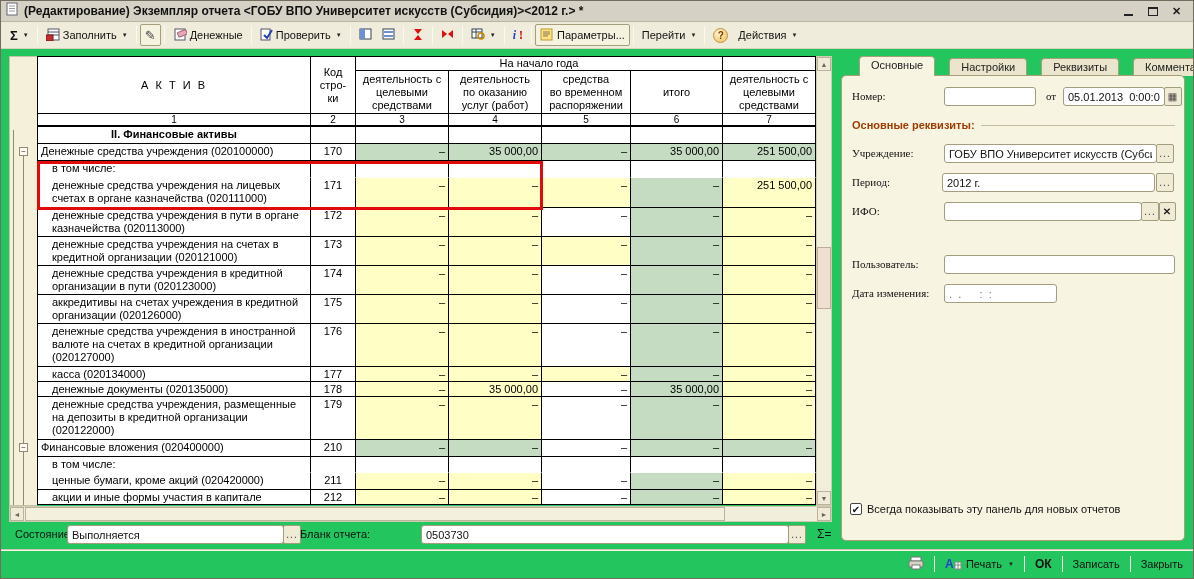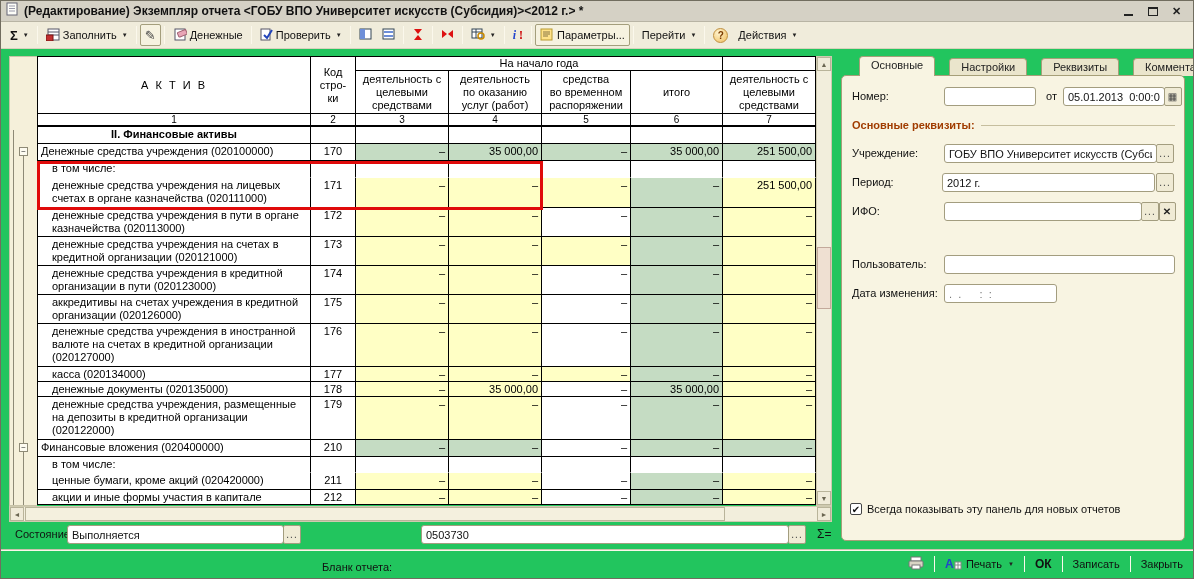--- a/index.html
+++ b/index.html
@@ -73,21 +73,21 @@
 
   
   .panel { position:absolute; left:840px; top:55px; width:348px; height:487px; }
   .tabs { position:absolute; left:18px; top:0; height:20px; display:flex; gap:14px; }
   .tab { padding:2px 11px 0; font-size:11px; color:#222; background:#EAE5CC;
          border:1px solid #A69F78; border-bottom:none; border-radius:4px 4px 0 0; height:18px; margin-top:2px; }
   .tab.active { background:#F8F4E2; height:20px; margin-top:0; position:relative; z-index:3; }
   .gbox { position:absolute; left:0; top:19px; width:344px; height:466px; background:#F8F4E2;
           border:1px solid #A69F78; border-radius:5px; z-index:1; }
   .frow { position:absolute; left:0; right:0; height:20px; }
-  .flabel { position:absolute; left:10px; top:3px; font-size:11px; color:#111; white-space:nowrap; }
+  .flabel { position:absolute; left:10px; top:3px; font-size:11px; color:#111; white-space:nowrap;font-family:Liberation Serif, serif; }
   .fin { position:absolute; height:19px; border:1px solid #A39D7F; border-radius:3px; background:#fff;
          font:11px "Liberation Sans", sans-serif; padding:0 4px; color:#111; }
   .fin.mask { color:#777; }
   .sqbtn { position:absolute; width:18px; height:19px; background:#F0EBD5; border:1px solid #A39D7F;
            border-radius:2px; display:flex; align-items:center; justify-content:center;
            font-size:10px; color:#444; letter-spacing:1px; }
   .fsec { position:absolute; left:10px; right:9px; display:flex; align-items:center; gap:6px; }
   .fsec b { color:#A03C00; font-size:11px; white-space:nowrap; }
   .fsec i { flex:1; border-top:1px solid #C6BE9E; height:0; }
   .cbrow { position:absolute; left:8px; display:flex; align-items:center; gap:5px; font-size:11px; color:#111; }
@@ -518,21 +518,21 @@
       </div>
     </div>
   </div>
 
   <div class="statusrow">
     <span class="slabel" style="left:14px;">Состояние</span>
     <input class="fin" style="left: 66px; top: 3px; width: 217px;" value="Выполняется">
     <span class="sqbtn" style="left:282px; top:3px;">
         <span>...</span>
       </span>
-    <span class="slabel" style="left:321px;margin-top:33px;">Бланк отчета:</span>
+    <span class="slabel" style="left:299px;">Бланк отчета:</span>
     <input class="fin" style="left: 420px; top: 3px; width: 368px;" value="0503730">
     <span class="sqbtn" style="left:787px; top:3px;">
         <span>...</span>
       </span>
     <span class="sigma">Σ=</span>
   </div>
 
   <div class="footline"></div>
   <div class="footer">
     <span class="fbtn">

